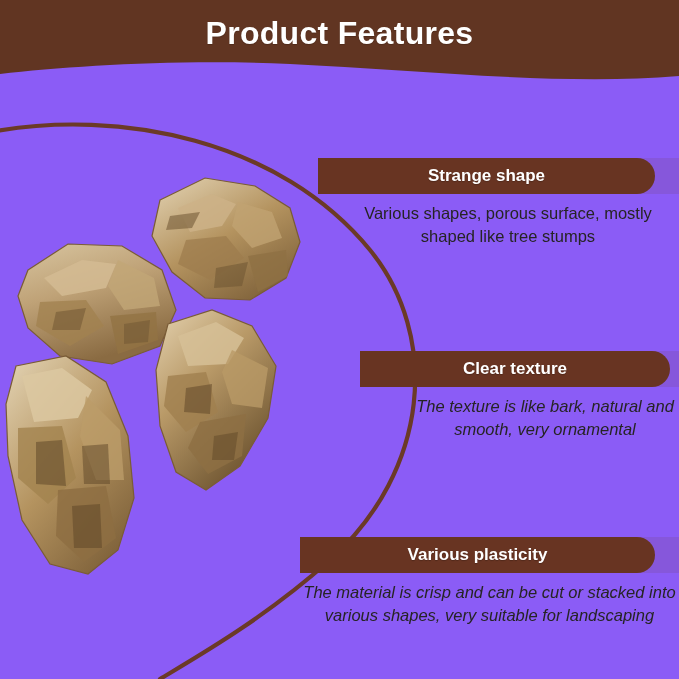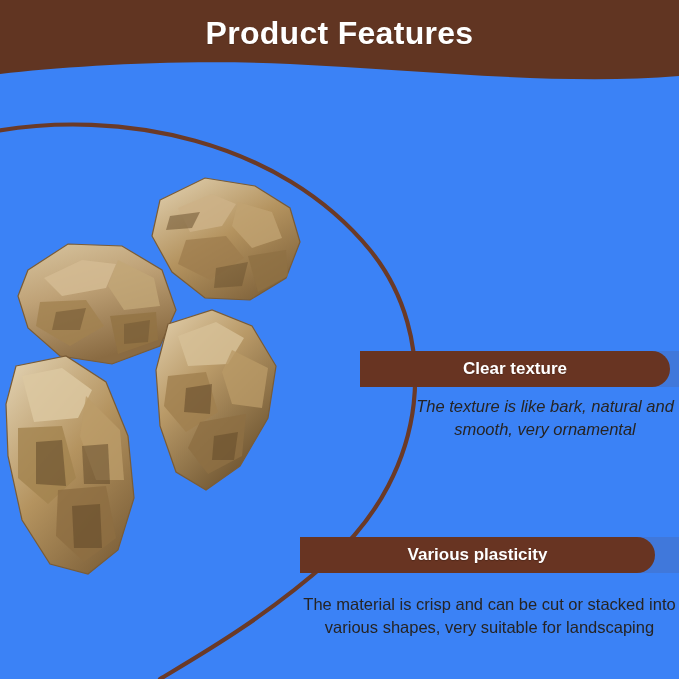--- a/index.html
+++ b/index.html
@@ -8,21 +8,21 @@
     background: #ffffff;
   }
   body {
     font-family: "Liberation Sans", "DejaVu Sans", sans-serif;
   }
   .page {
     position: relative;
     width: 679px;
     height: 679px;
     overflow: hidden;
-    background: #3b82f6;
+    background: #8b5cf6;
   }
 
   
   .header-banner {
     position: absolute;
     left: 0; top: 0;
     width: 679px;
     height: 95px;
     overflow: hidden;
   }
@@ -105,21 +105,21 @@
   
   #feature-2 { left: 345px; top: 351px; width: 334px; margin-left: 15px; }
   #feature-2 .pill-shape { width: 310px; }
   #feature-2 .pill-label { left: 0; width: 310px; }
   #feature-2 .feature-body { left: 40px; top: 44px; width: 290px; font-style: italic; }
 
   
   #feature-3 { left: 300px; top: 537px; width: 379px; }
   #feature-3 .pill-shape { width: 355px; }
   #feature-3 .pill-label { left: 0; width: 355px; }
-  #feature-3 .feature-body { left: 0px; top: 56px; width: 379px; }
+  #feature-3 .feature-body { left: 0px; top: 44px; width: 379px; font-style: italic; }
 </style>
 </head>
 <body>
 
 <div class="page">
 
   <div class="header-banner">
     <svg width="679" height="95" viewBox="0 0 679 95" xmlns="http://www.w3.org/2000/svg">
       <path d="M0,0 L679,0 L679,76 C560,86 420,70 290,64 C180,59 70,66 0,74 Z" fill="#613522"></path>
     </svg>
@@ -186,20 +186,27 @@
         <path d="M86,236 L120,270 L124,320 L96,320 L80,276 Z" fill="#bb9c69" opacity="0.8"></path>
         <path d="M18,268 L62,266 L76,318 L48,344 L18,318 Z" fill="#a3834f" opacity="0.8"></path>
         <path d="M58,330 L106,326 L116,378 L84,402 L56,376 Z" fill="#8d6e42" opacity="0.82"></path>
         <path d="M36,282 L62,280 L66,326 L36,324 Z" fill="#60482a" opacity="0.55"></path>
         <path d="M82,286 L108,284 L110,324 L84,324 Z" fill="#5d4527" opacity="0.5"></path>
         <path d="M72,346 L100,344 L102,388 L74,388 Z" fill="#5b4326" opacity="0.5"></path>
       </g>
     </svg>
   </div>
 
+  <div class="feature" id="feature-1">
+    <div class="feature-pill">
+      <div class="pill-shape"></div>
+      <div class="pill-label">Strange shape</div>
+    </div>
+    <div class="feature-body">Various shapes, porous surface, mostly shaped like tree stumps</div>
+  </div>
 
   <div class="feature" id="feature-2">
     <div class="feature-pill">
       <div class="pill-shape"></div>
       <div class="pill-label">Clear texture</div>
     </div>
     <div class="feature-body">The texture is like bark, natural and smooth, very ornamental</div>
   </div>
 
   <div class="feature" id="feature-3">

